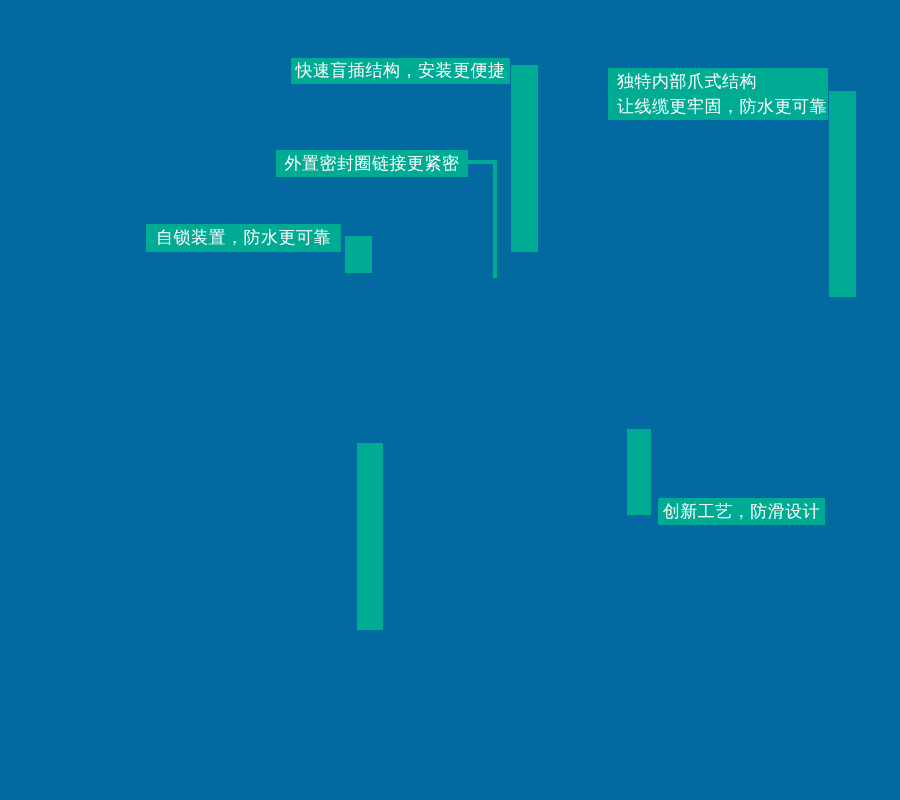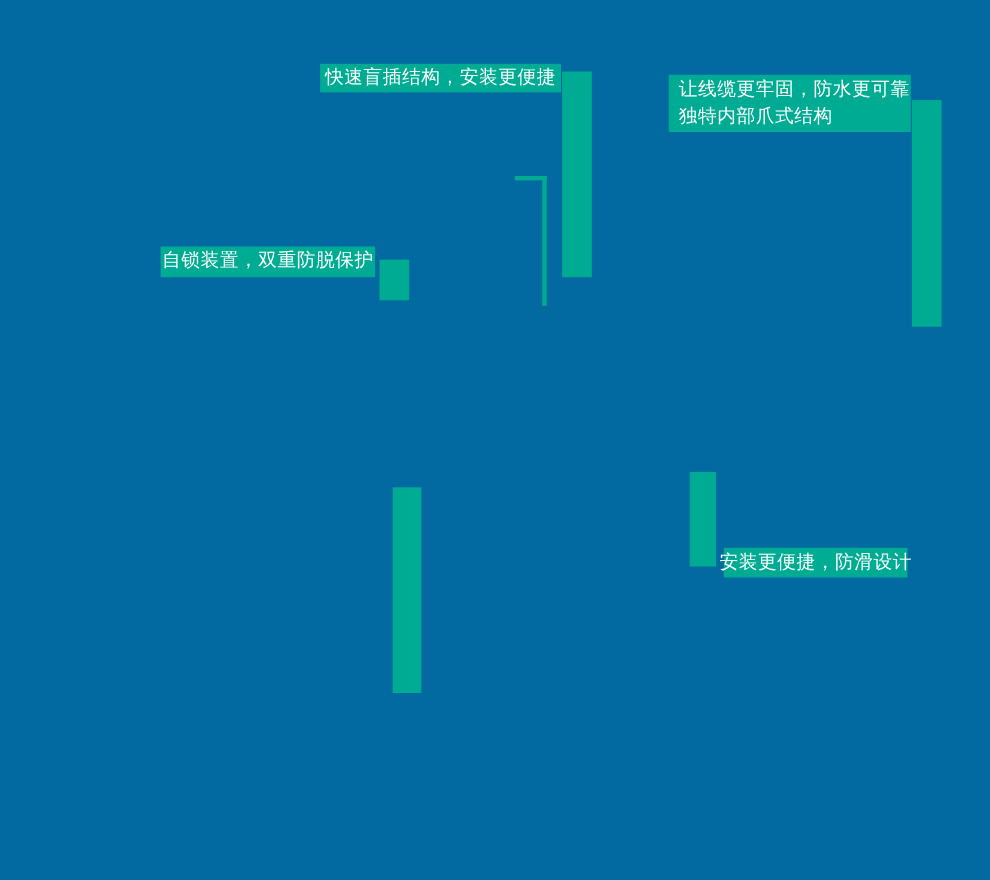--- a/index.html
+++ b/index.html
@@ -56,29 +56,30 @@
 </style>
 </head>
 <body>
 
 <div class="canvas">
 
   <div id="label-quick-insert" class="callout">快速盲插结构，安装更便捷</div>
   <div id="bar-quick-insert" class="bar"></div>
 
   <div id="label-claw" class="callout multiline">
+    <span>独特内部爪式结构</span>
     <span>让线缆更牢固，防水更可靠</span>
-    <span>独特内部爪式结构</span>
   </div>
   <div id="bar-claw" class="bar"></div>
 
+  <div id="label-seal" class="callout">外置密封圈链接更紧密</div>
   <div id="connector-seal-h" class="bar"></div>
   <div id="connector-seal-v" class="bar"></div>
 
-  <div id="label-lock" class="callout">自锁装置，双重防脱保护</div>
+  <div id="label-lock" class="callout">自锁装置，防水更可靠</div>
   <div id="square-lock" class="bar"></div>
 
   <div id="bar-antislip" class="bar"></div>
-  <div id="label-antislip" class="callout">安装更便捷，防滑设计</div>
+  <div id="label-antislip" class="callout">创新工艺，防滑设计</div>
 
   <div id="bar-material" class="bar"></div>
 
 </div>
 
 </body></html>

